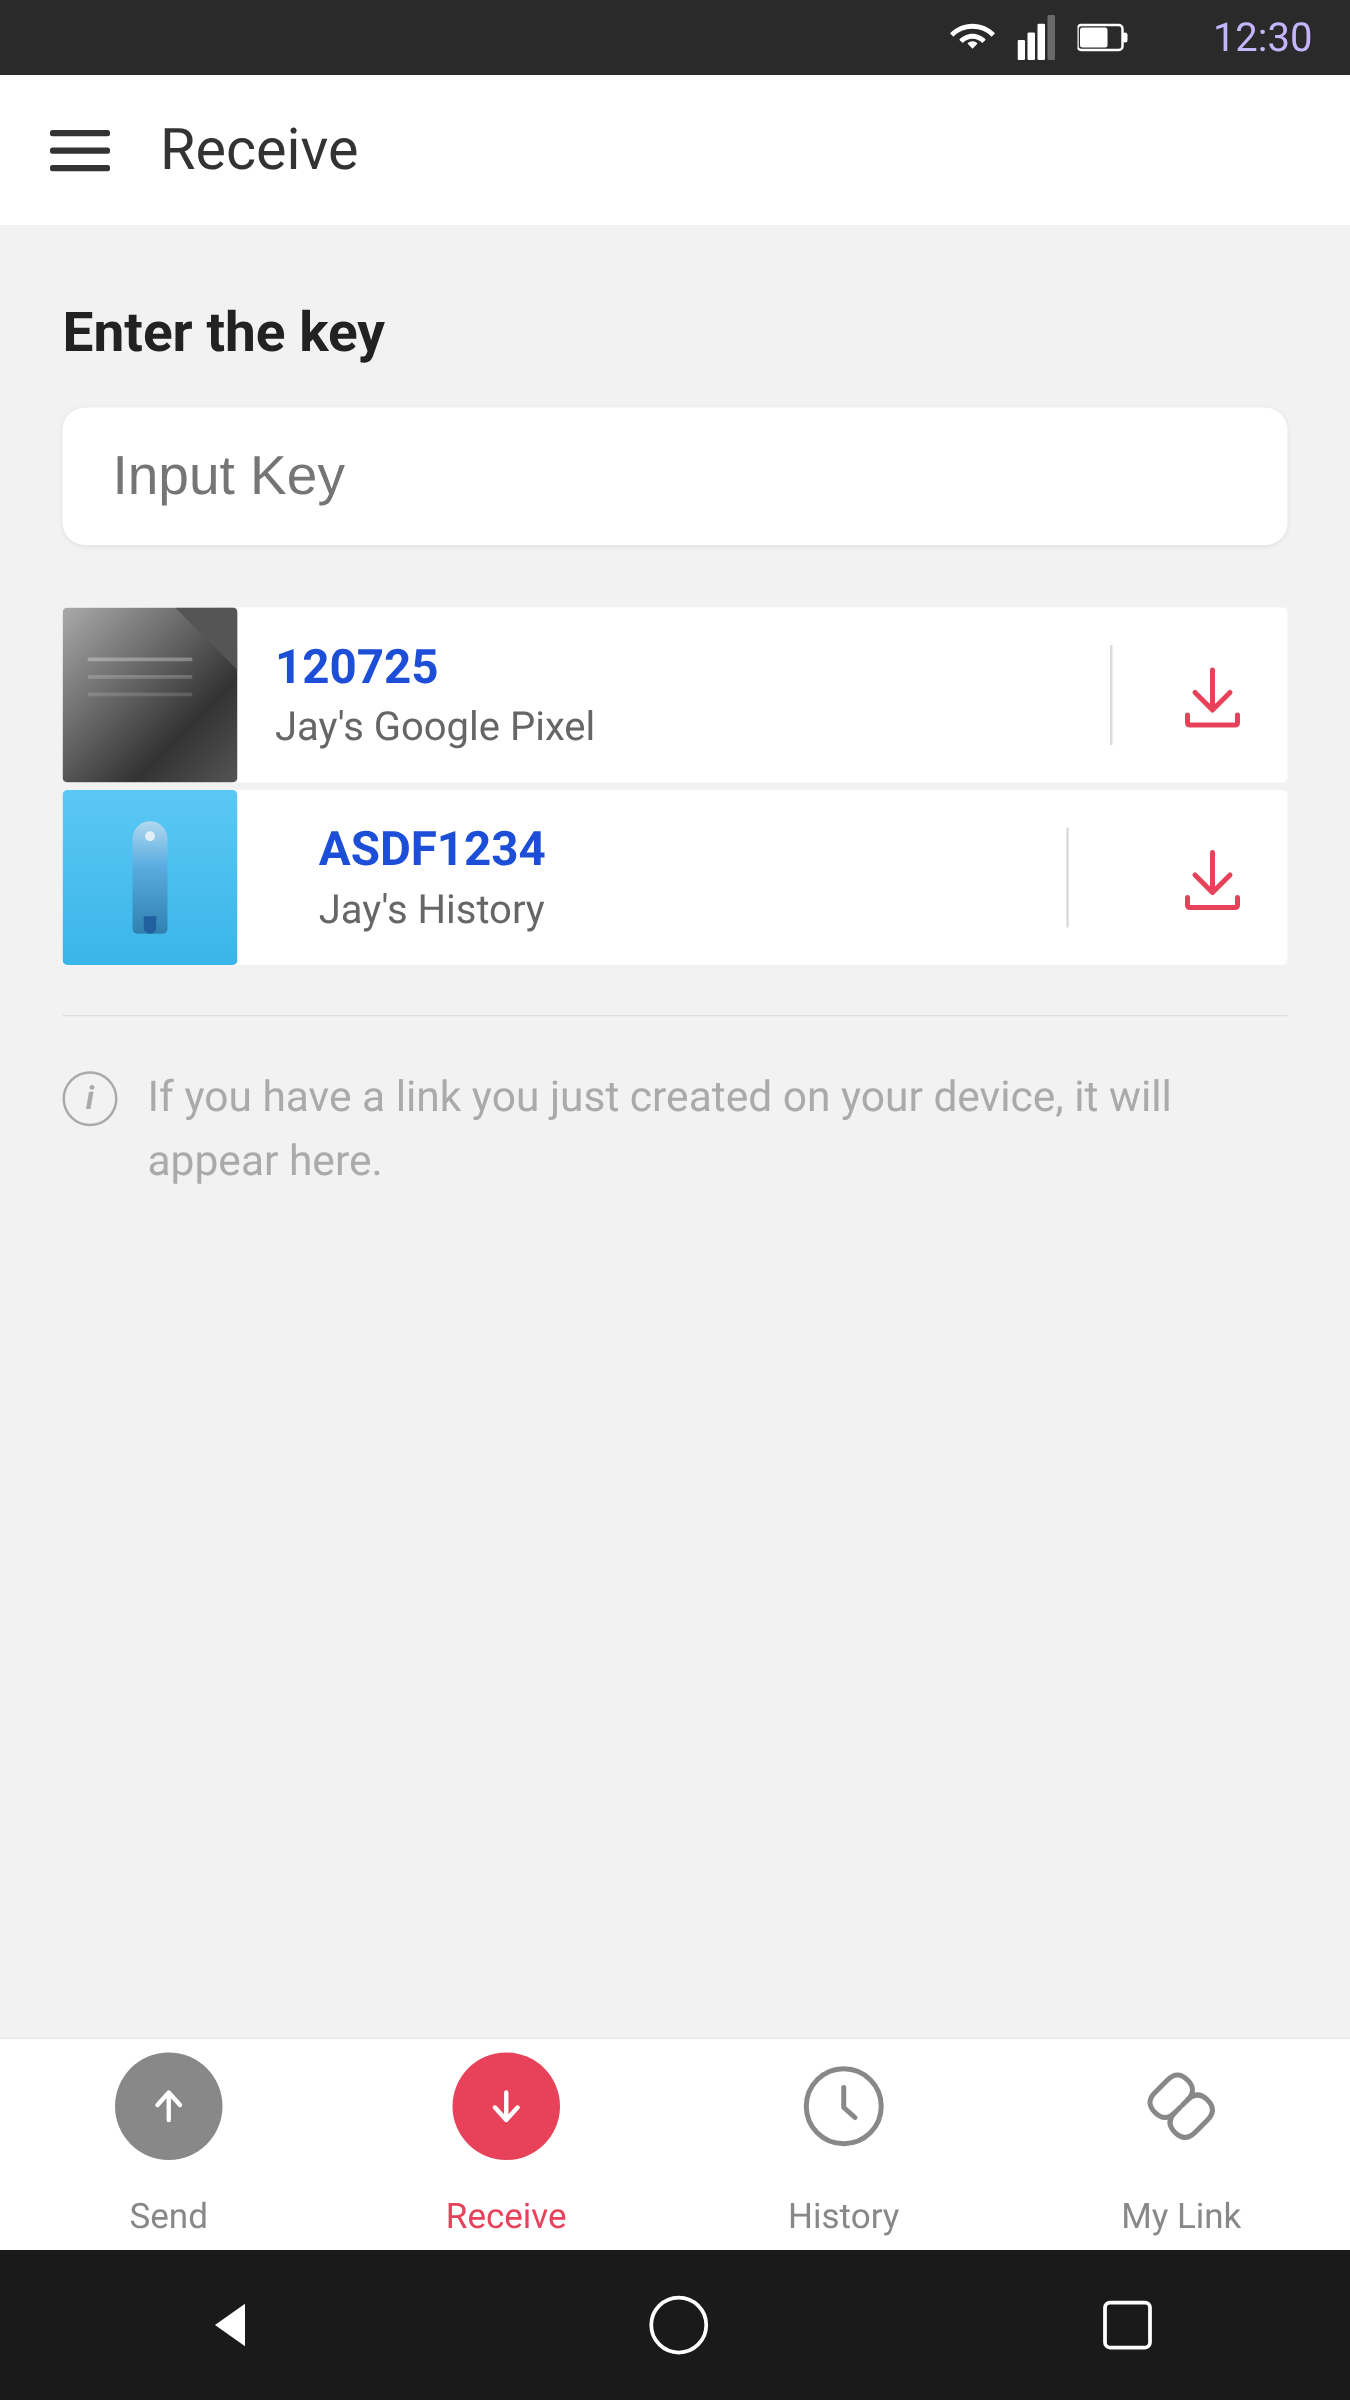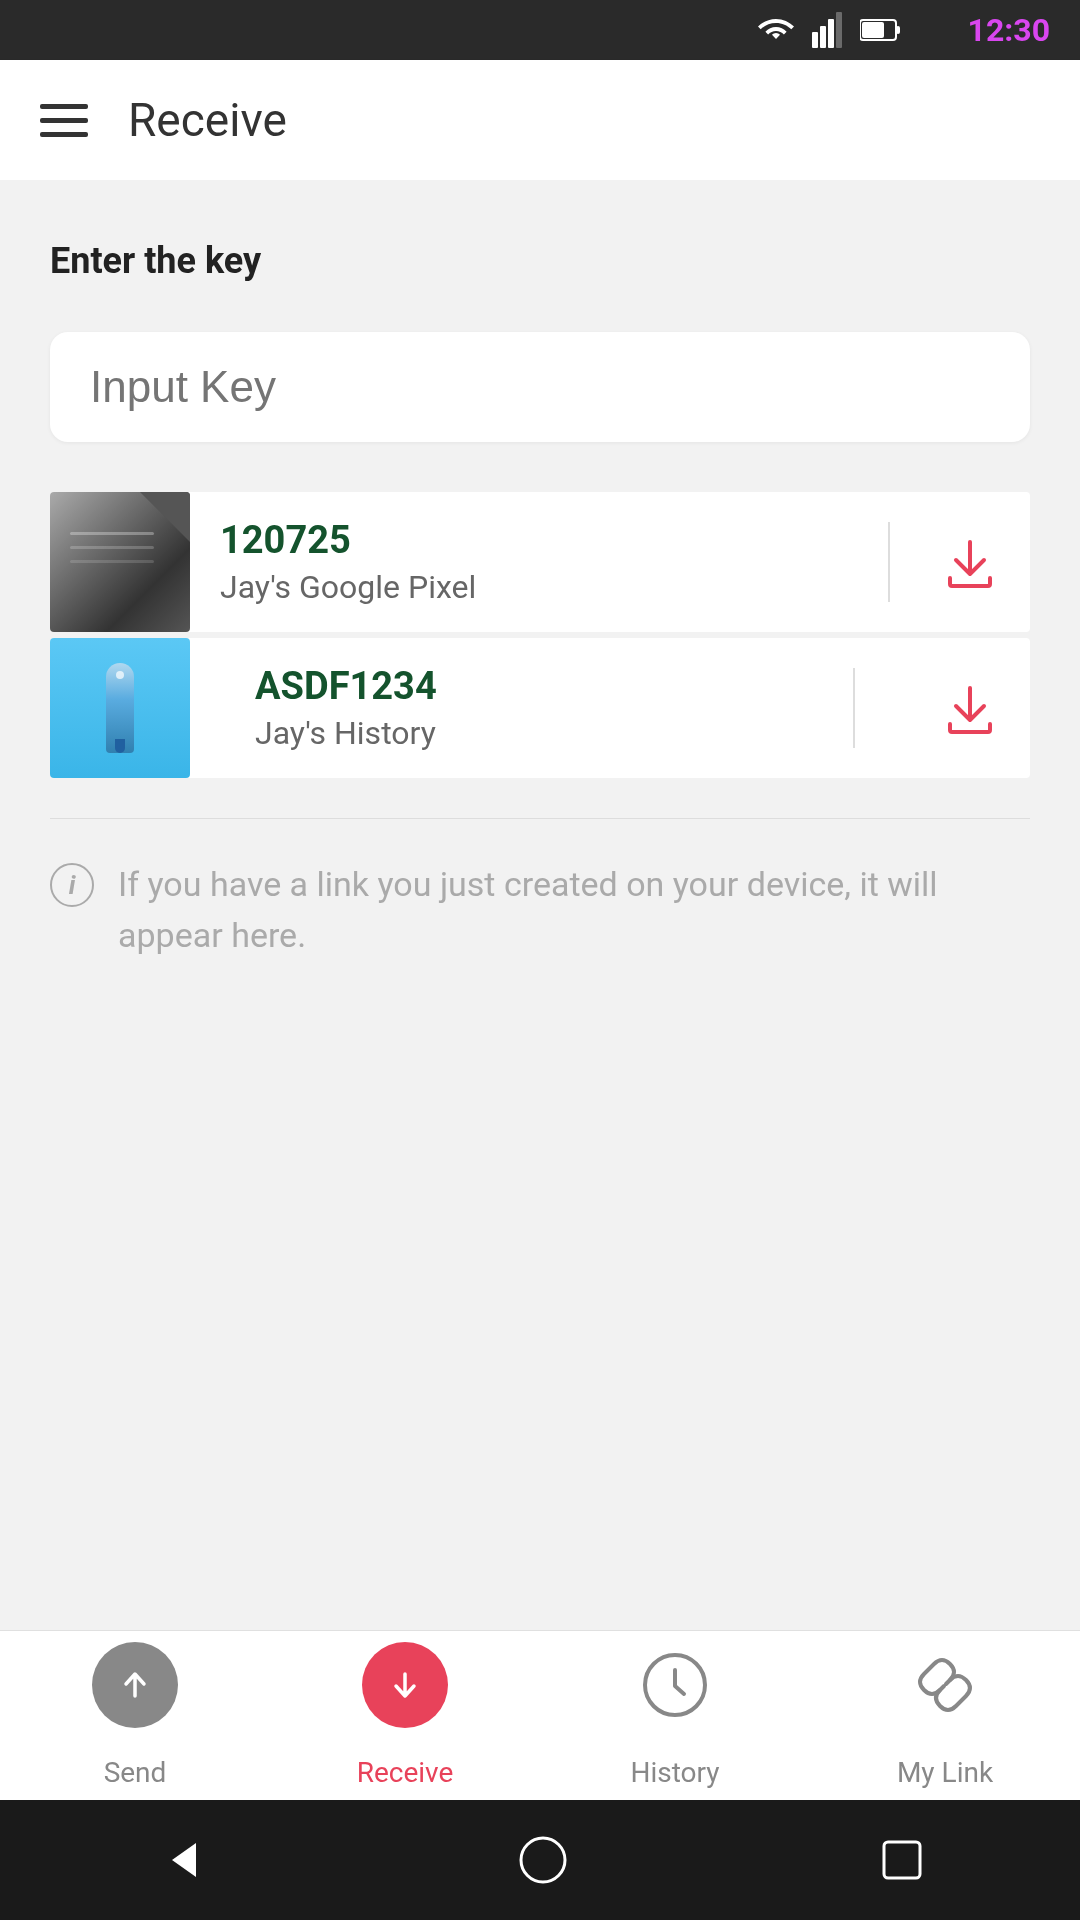--- a/index.html
+++ b/index.html
@@ -26,23 +26,23 @@
       gap: 18px;
     }
 
     .status-icons {
       display: flex;
       align-items: center;
       gap: 18px;
     }
 
     .status-time {
-      color: #d946ef;
+      color: #c4b5fd;
       font-size: 32px;
-      font-weight: 700;
+      font-weight: 400;
       margin-left: 48px;
     }
 
     
     .app-bar {
       width: 100%;
       height: 120px;
       background: #ffffff;
       display: flex;
       align-items: center;
@@ -73,24 +73,24 @@
     }
 
     
     .main-content {
       width: 100%;
       padding: 60px 50px 40px 50px;
       background: #f2f2f2;
     }
 
     .section-title {
-      font-size: 36px;
+      font-size: 44px;
       font-weight: 700;
       color: #222;
-      margin-bottom: 50px;
+      margin-bottom: 34px;
     }
 
     
     .input-container {
       width: 100%;
       background: #fff;
       border-radius: 18px;
       padding: 0 40px;
       height: 110px;
       display: flex;
@@ -140,21 +140,21 @@
     .item-info {
       flex: 1;
       display: flex;
       flex-direction: column;
       justify-content: center;
     }
 
     .item-key {
       font-size: 38px;
       font-weight: 700;
-      color: #14532d;
+      color: #1d4ed8;
       margin-bottom: 6px;
     }
 
     .item-device {
       font-size: 32px;
       color: #666;
     }
 
     .item-divider {
       width: 2px;

